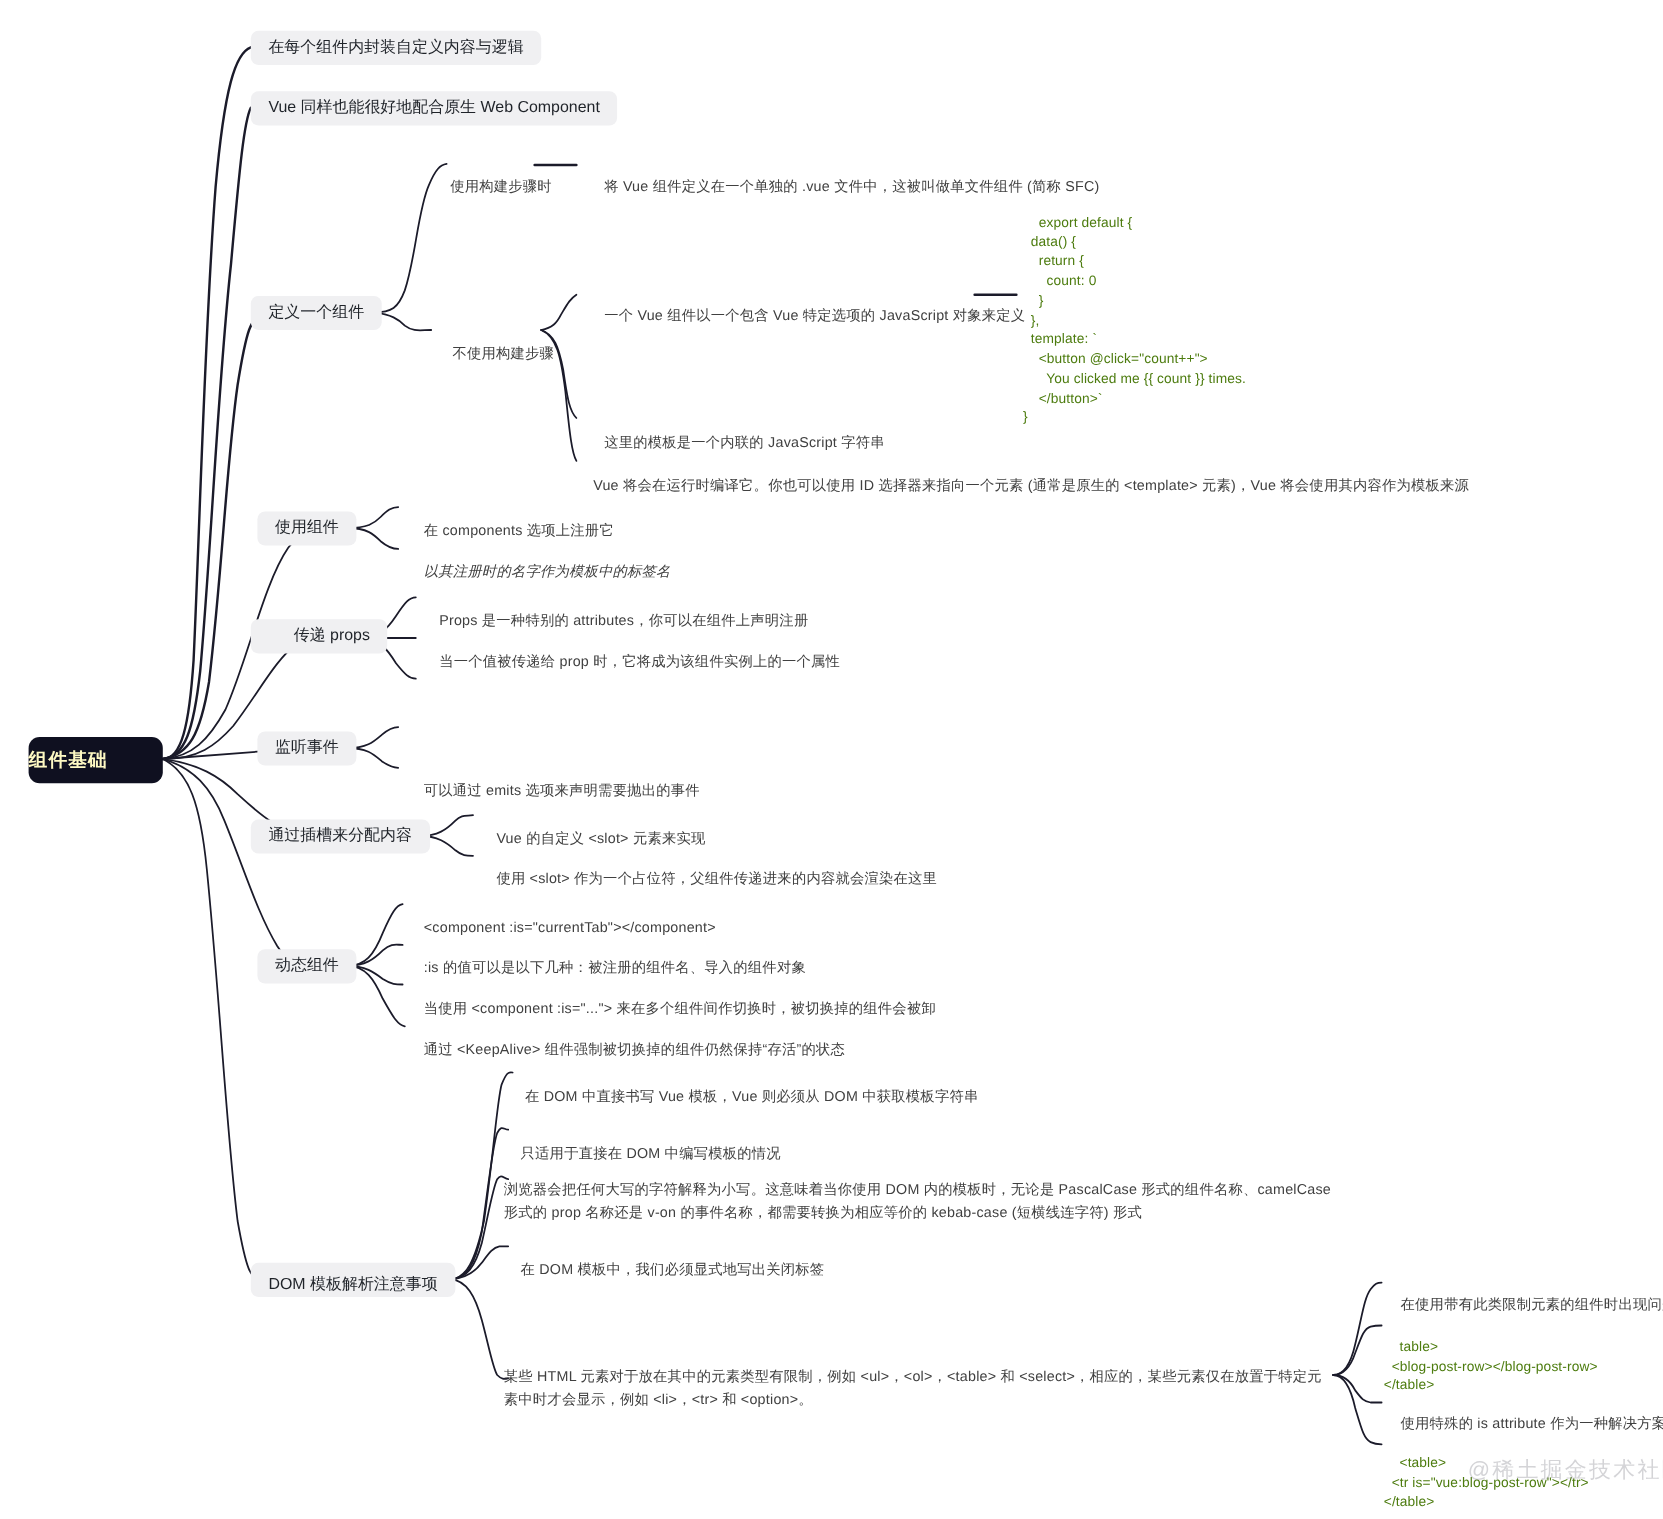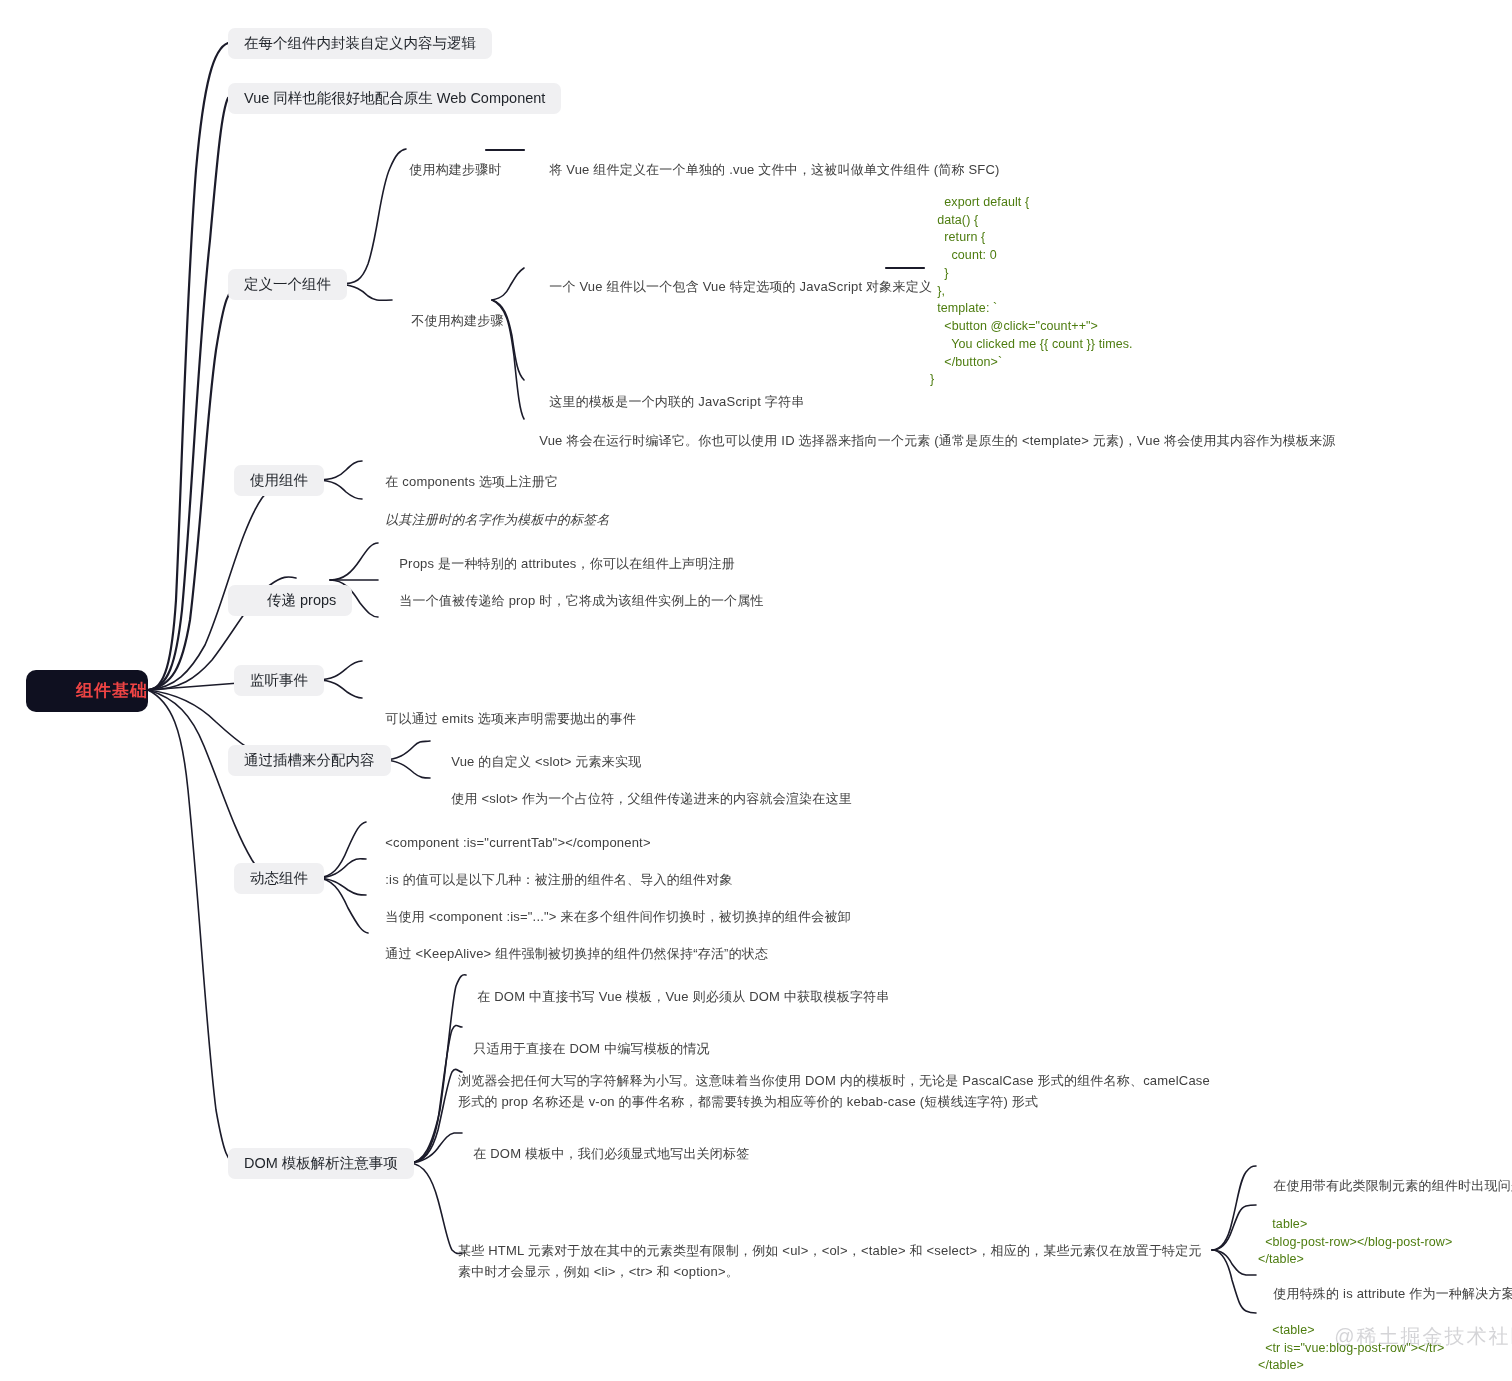--- a/index.html
+++ b/index.html
@@ -32,28 +32,28 @@
   .node{
     position:absolute;
     box-sizing:border-box;
     white-space:pre;
     line-height:1.45;
   }
 
   
   .root{
     background:#0f1020;
-    color:#ef4444;
+    color:#fef9c3;
     border-radius:10px;
     font-size:17px;
     font-weight:700;
     letter-spacing:1px;
     display:flex;
     align-items:center;
-    justify-content:flex-end;
+    justify-content:flex-start;
   }
 
   
   .pill{
     background:#f0f0f2;
     border-radius:7px;
     font-size:14.5px;
     color:#1f2329;
     display:flex;
     align-items:center;
@@ -193,21 +193,21 @@
   <div class="node pill" style="left:234px;top:465px;height:31px;">
     <span>使用组件</span>
   </div>
   <div class="node leaf" style="left:370px;top:454px;">
     <span>在 components 选项上注册它</span>
   </div>
   <div class="node leaf" style="left:370px;top:492px;font-style:italic;">
     <span>以其注册时的名字作为模板中的标签名</span>
   </div>
 
-  <div class="node pill" style="left:228px;top:585px;height:31px;padding-left:39px;">
+  <div class="node pill" style="left:228px;top:563px;height:31px;padding-left:39px;">
     <span>传递 props</span>
   </div>
   <div class="node leaf" style="left:384px;top:536px;">
     <span>Props 是一种特别的 attributes，你可以在组件上声明注册</span>
   </div>
   <div class="node leaf" style="left:384px;top:573px;">
     <span>当一个值被传递给 prop 时，它将成为该组件实例上的一个属性</span>
   </div>
 
   <div class="node pill" style="left:234px;top:665px;height:31px;">
@@ -236,21 +236,21 @@
   <div class="node leaf" style="left:370px;top:852px;">
     <span>:is 的值可以是以下几种：被注册的组件名、导入的组件对象</span>
   </div>
   <div class="node leaf" style="left:370px;top:889px;">
     <span>当使用 &lt;component :is="..."&gt; 来在多个组件间作切换时，被切换掉的组件会被卸</span>
   </div>
   <div class="node leaf" style="left:370px;top:926px;">
     <span>通过 &lt;KeepAlive&gt; 组件强制被切换掉的组件仍然保持“存活”的状态</span>
   </div>
 
-  <div class="node pill" style="left:228px;top:1148px;height:31px;">
+  <div class="node pill" style="left:228px;top:1148px;height:31px;align-items:flex-end;">
     <span>DOM 模板解析注意事项</span>
   </div>
   <div class="node leaf" style="left:462px;top:969px;">
     <span>在 DOM 中直接书写 Vue 模板，Vue 则必须从 DOM 中获取模板字符串</span>
   </div>
   <div class="node leaf" style="left:458px;top:1021px;">
     <span>只适用于直接在 DOM 中编写模板的情况</span>
   </div>
   <div class="node leaf wrap" style="left:458px;top:1070px;width:752px;">
     <span>浏览器会把任何大写的字符解释为小写。这意味着当你使用 DOM 内的模板时，无论是 PascalCase 形式的组件名称、camelCase 形式的 prop 名称还是 v-on 的事件名称，都需要转换为相应等价的 kebab-case (短横线连字符) 形式</span>

